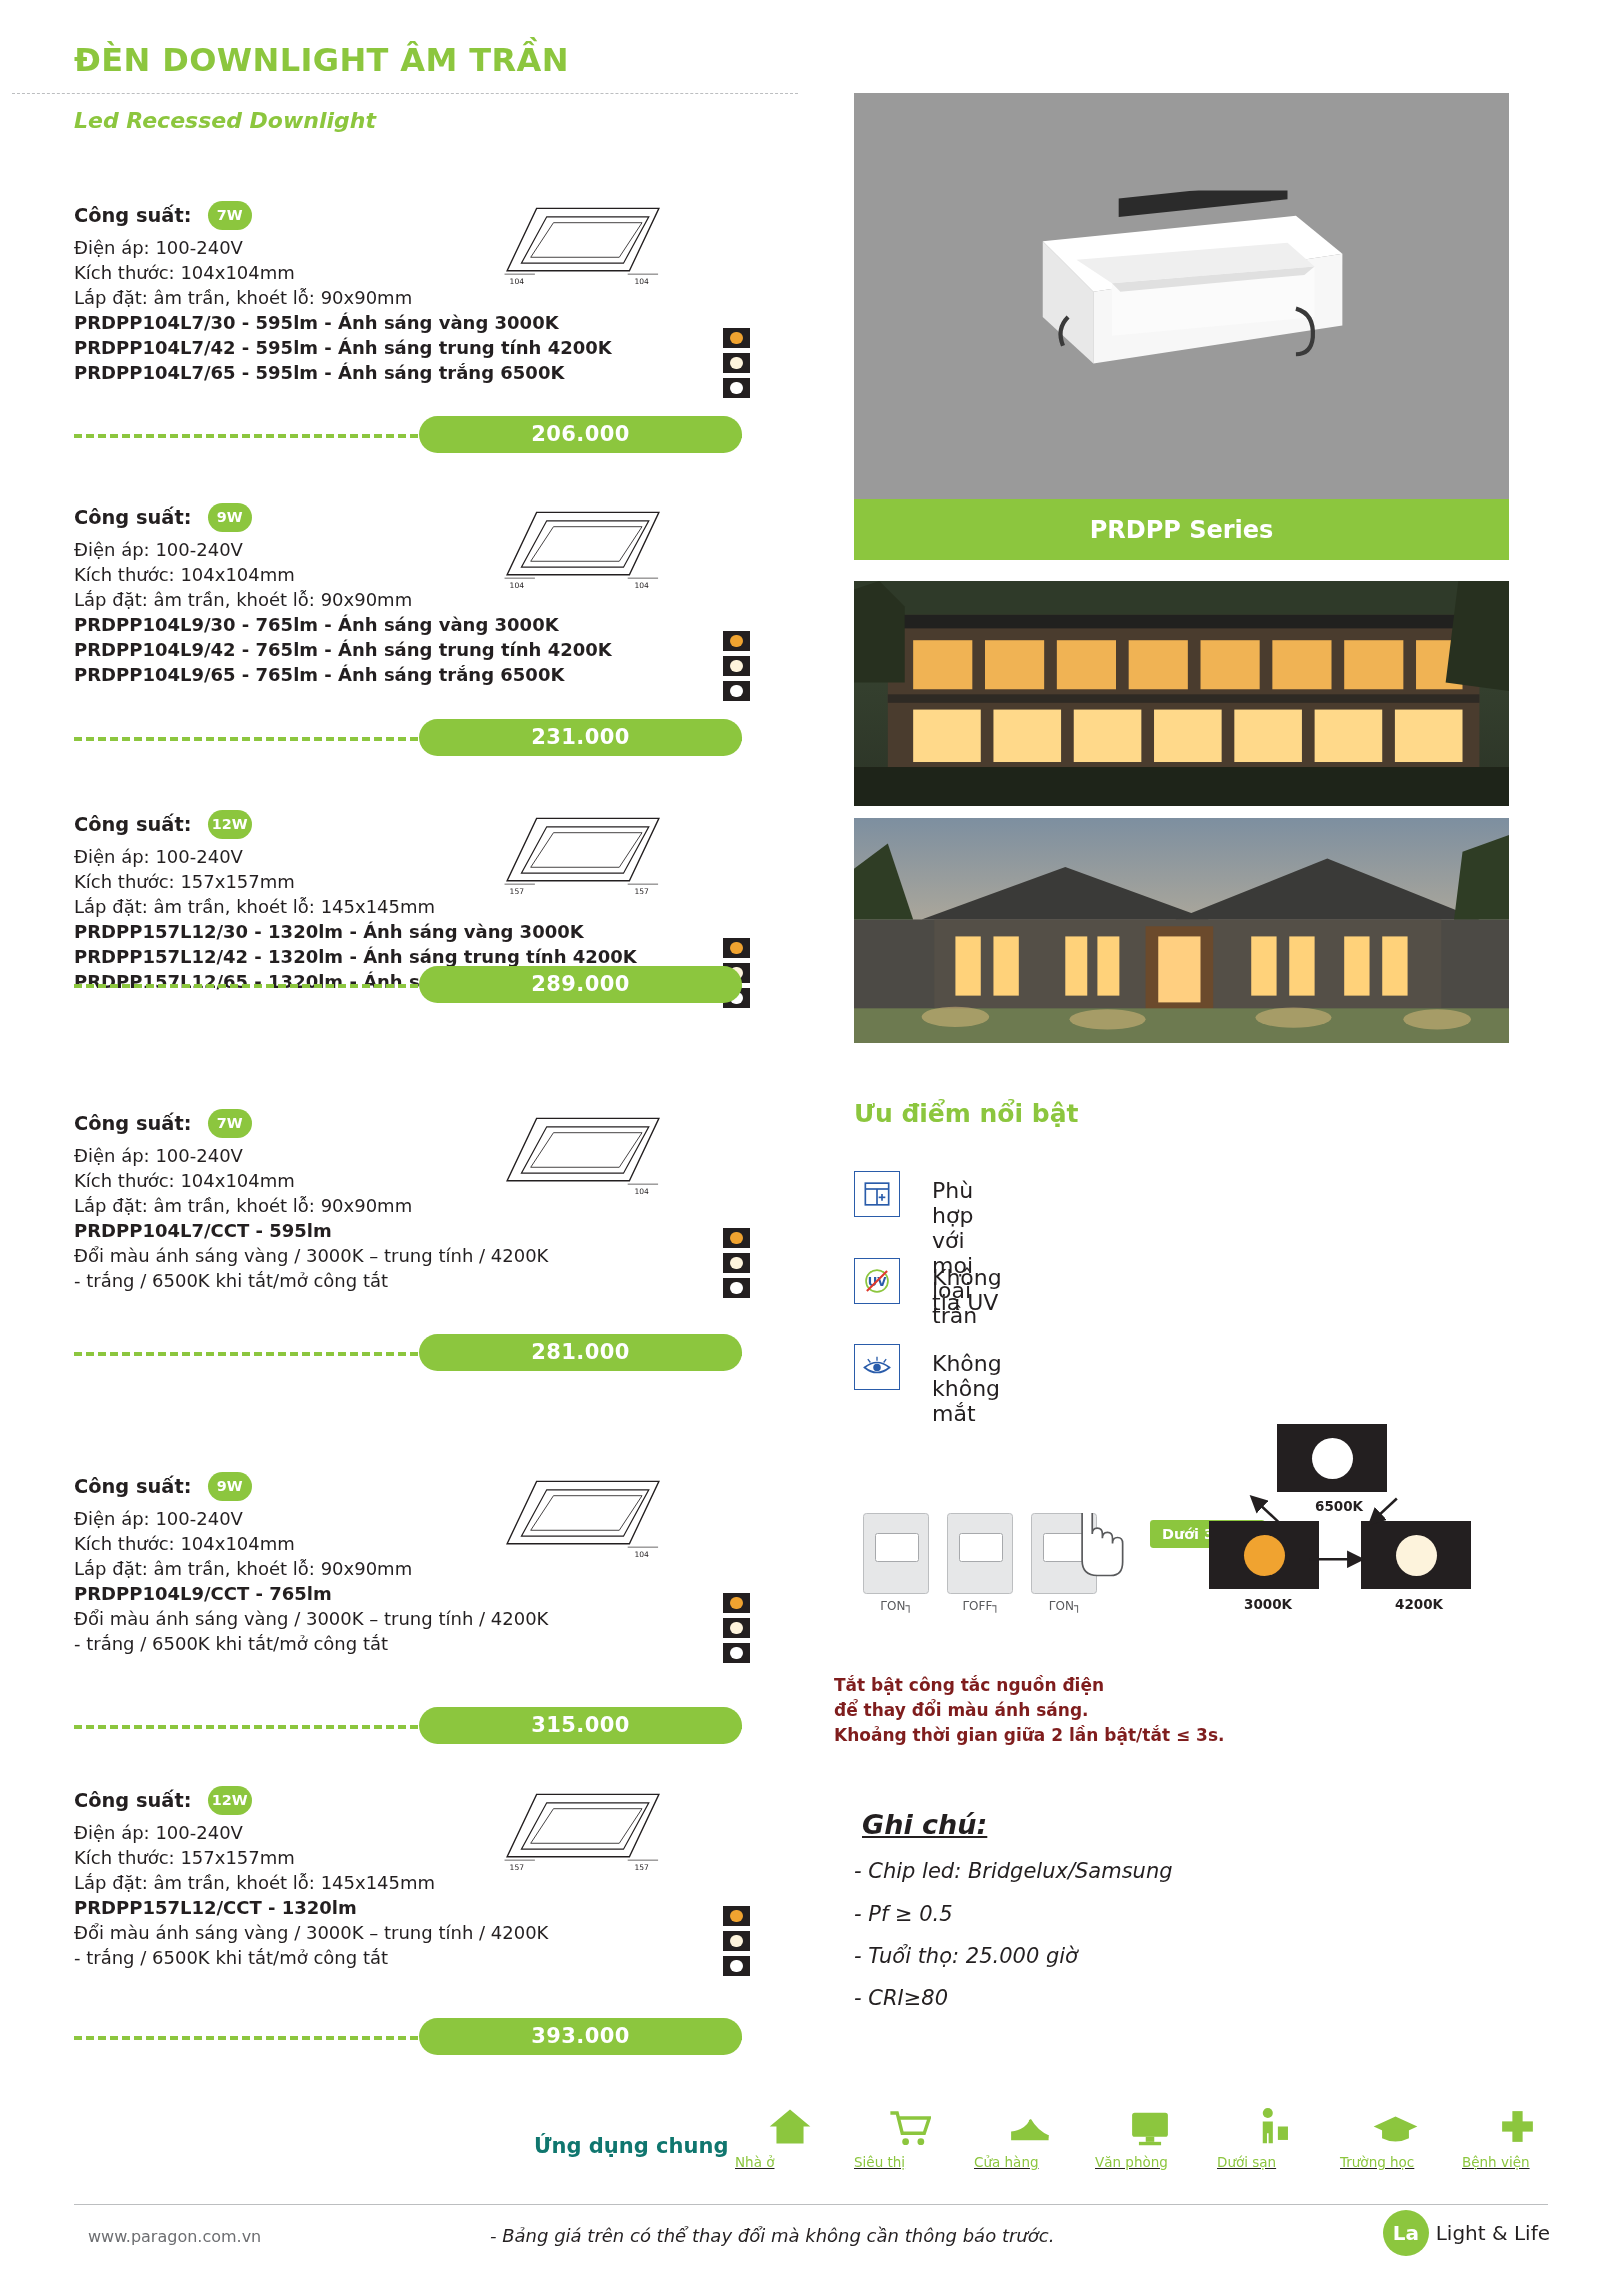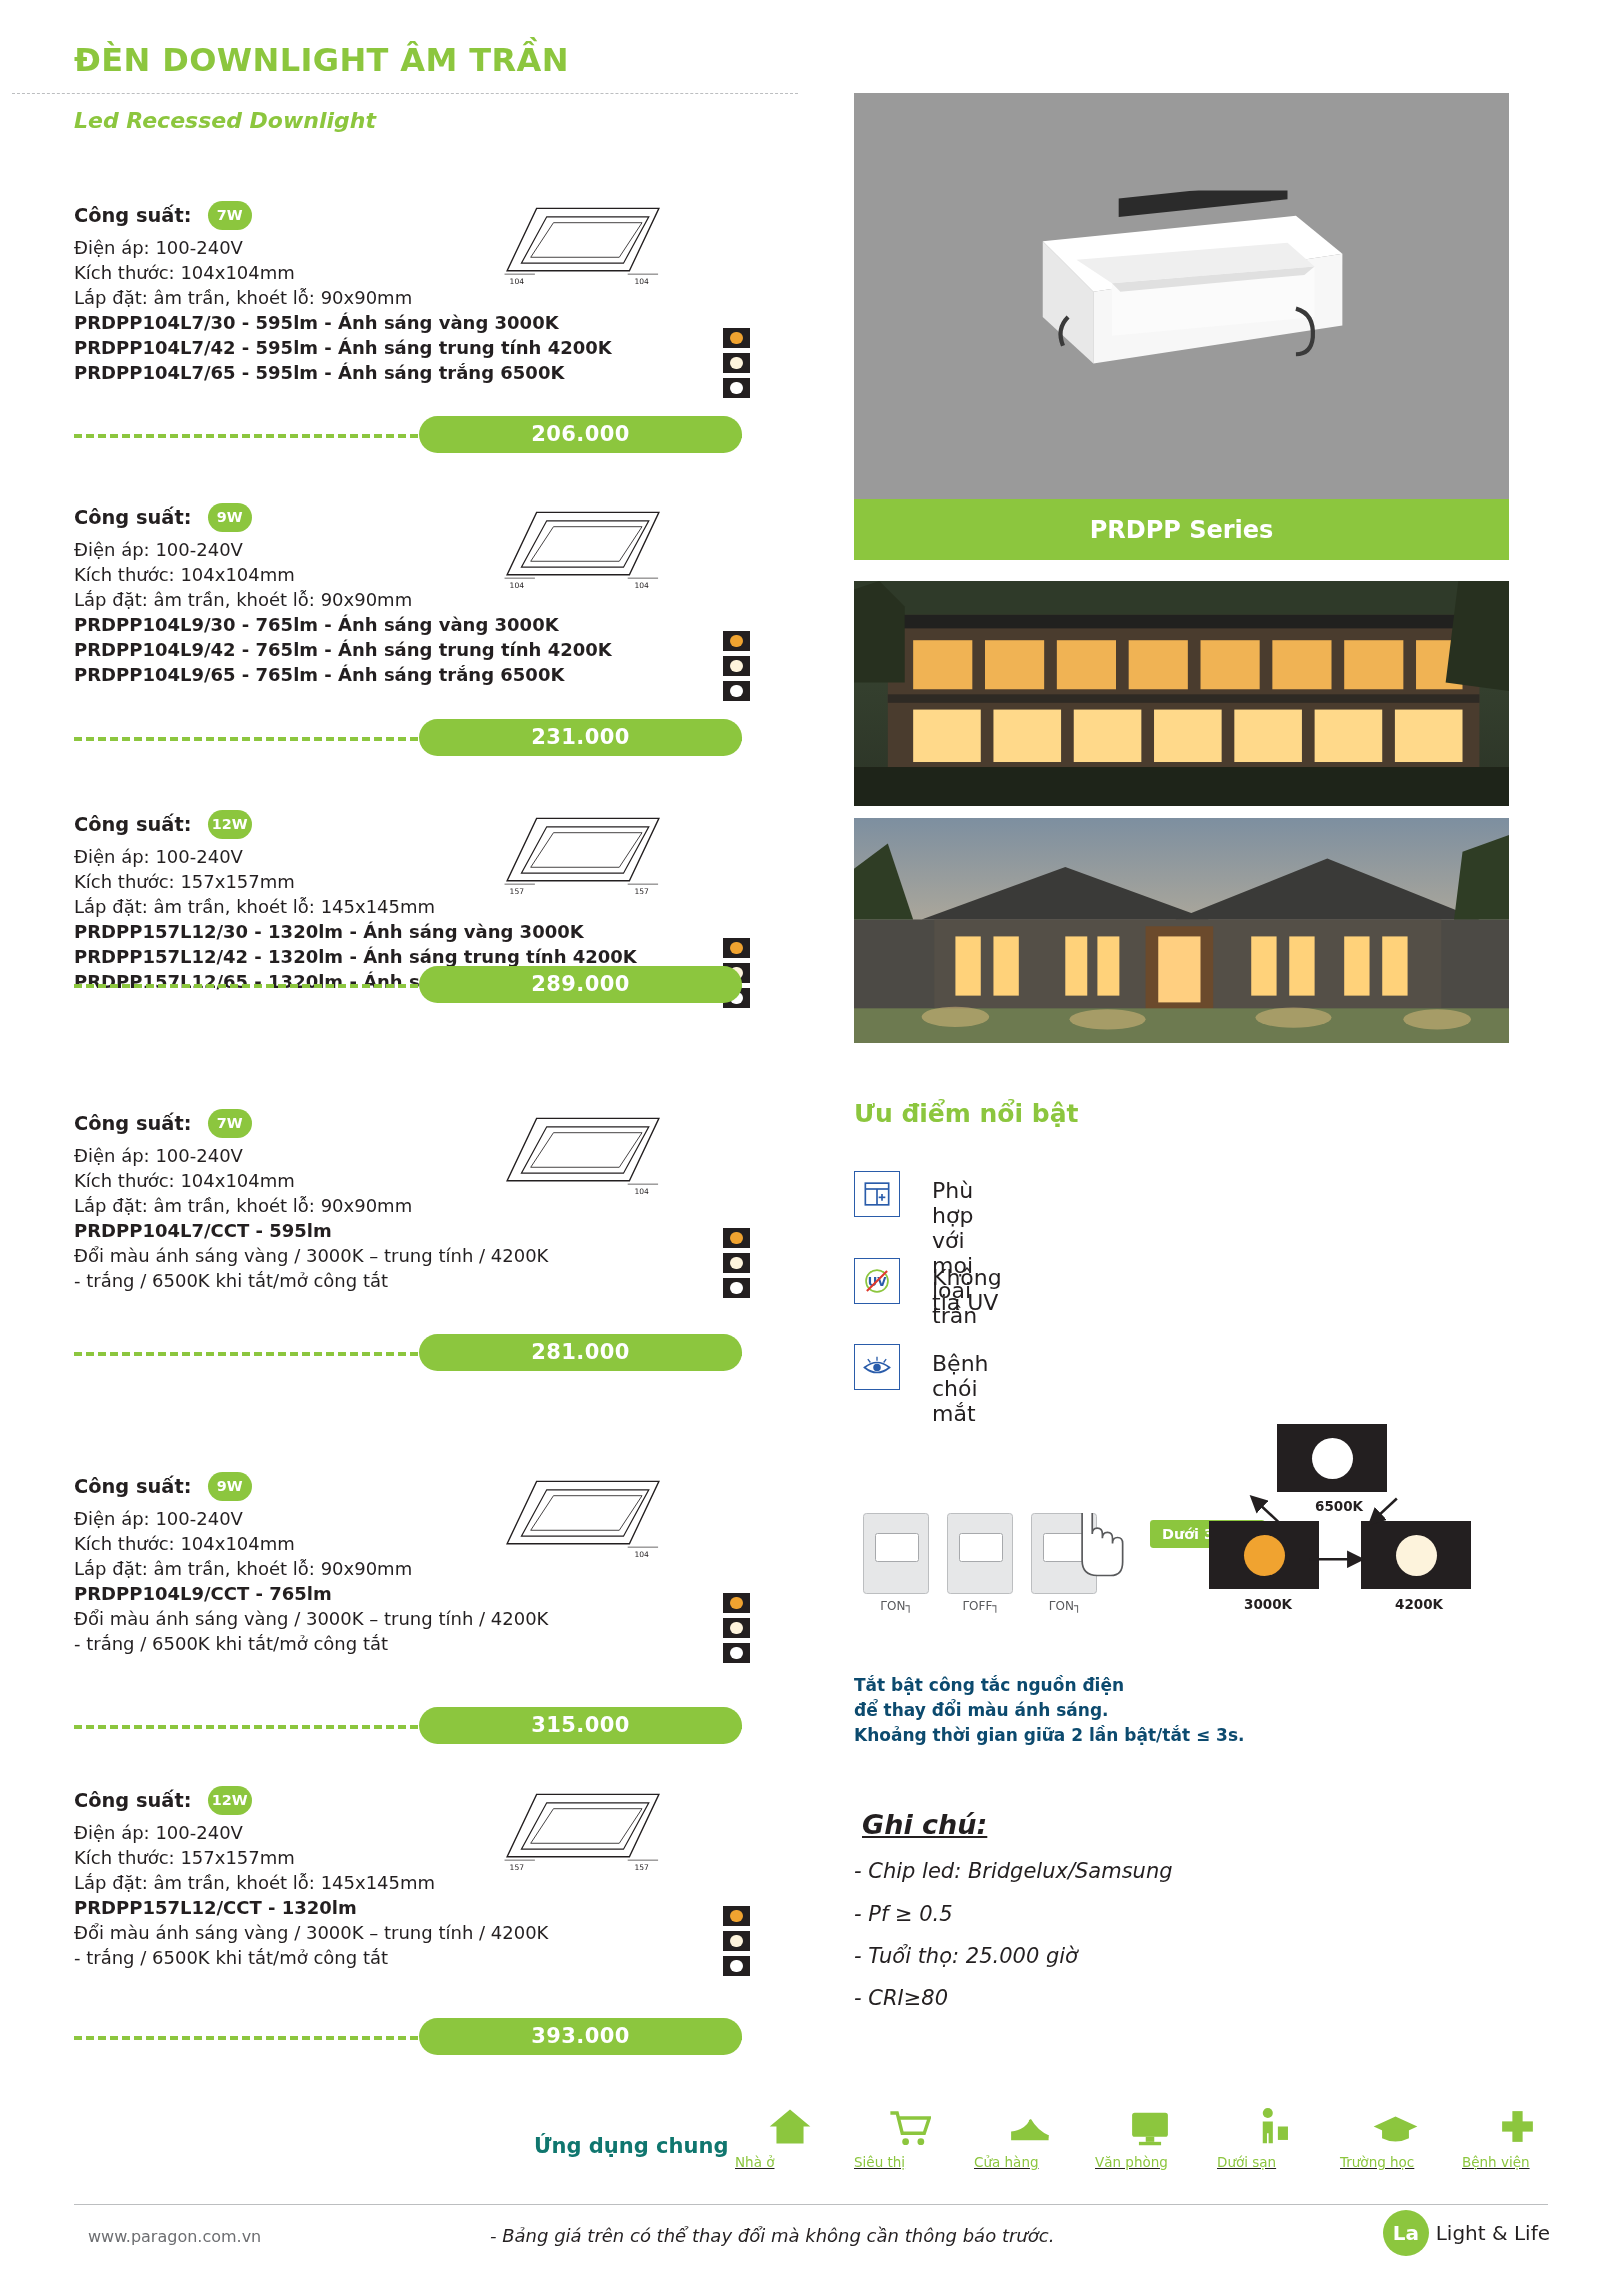--- a/index.html
+++ b/index.html
@@ -170,22 +170,22 @@
   .dur-pill {
     position: absolute;
     background: #8cc63e; color: #fff;
     font-size: 14.4px; font-weight: bold;
     padding: 6px 12px; border-radius: 3.4px;
   }
   .sq { position: absolute; background: #231f20; display:flex; align-items:center; justify-content:center; }
   .sq i { display:block; border-radius: 50%; }
   .sq-label { position: absolute; font-size: 13.5px; font-weight: bold; color: #231f20; }
   .cct-note {
-    position: absolute; left: 854px; top: 1673px;
-    font-size: 17px; font-weight: bold; color: #0c4a6e; line-height: 25px;
+    position: absolute; left: 834px; top: 1673px;
+    font-size: 17px; font-weight: bold; color: #7f1d1d; line-height: 25px;
   }
 
   
   .note-title {
     position: absolute; left: 854px; top: 1809px;
     font-size: 27px; font-weight: bold; font-style: italic;
     color: #231f20; text-decoration: underline; margin-left: 8px;
   }
   .note-line {
     position: absolute; left: 854px;
@@ -588,21 +588,21 @@
   <div class="adv-item" style="top:1344px">
     <div class="adv-icon">
       <svg width="32" height="25" viewBox="0 0 38 30">
         <path d="M4 15 q15 -12 30 0 q-15 12 -30 0 z" fill="none" stroke="#2a5caa" stroke-width="2"></path>
         <circle cx="19" cy="15" r="4.5" fill="#2a5caa"></circle>
         <line x1="19" y1="2" x2="19" y2="7" stroke="#2a5caa" stroke-width="1.6"></line>
         <line x1="8" y1="5" x2="11" y2="9" stroke="#2a5caa" stroke-width="1.6"></line>
         <line x1="30" y1="5" x2="27" y2="9" stroke="#2a5caa" stroke-width="1.6"></line>
       </svg>
     </div>
-    <div class="adv-text">Bệnh chói mắt</div>
+    <div class="adv-text">Không không mắt</div>
   </div>
 
   <div class="cct-area">
 
     <div class="switch-box" style="left:8.5px; top:110px">
       <div class="switch-inner"></div>
       <div class="switch-cap">ΓON┐</div>
     </div>
     <div class="switch-box" style="left:93px; top:110px">
       <div class="switch-inner"></div>

